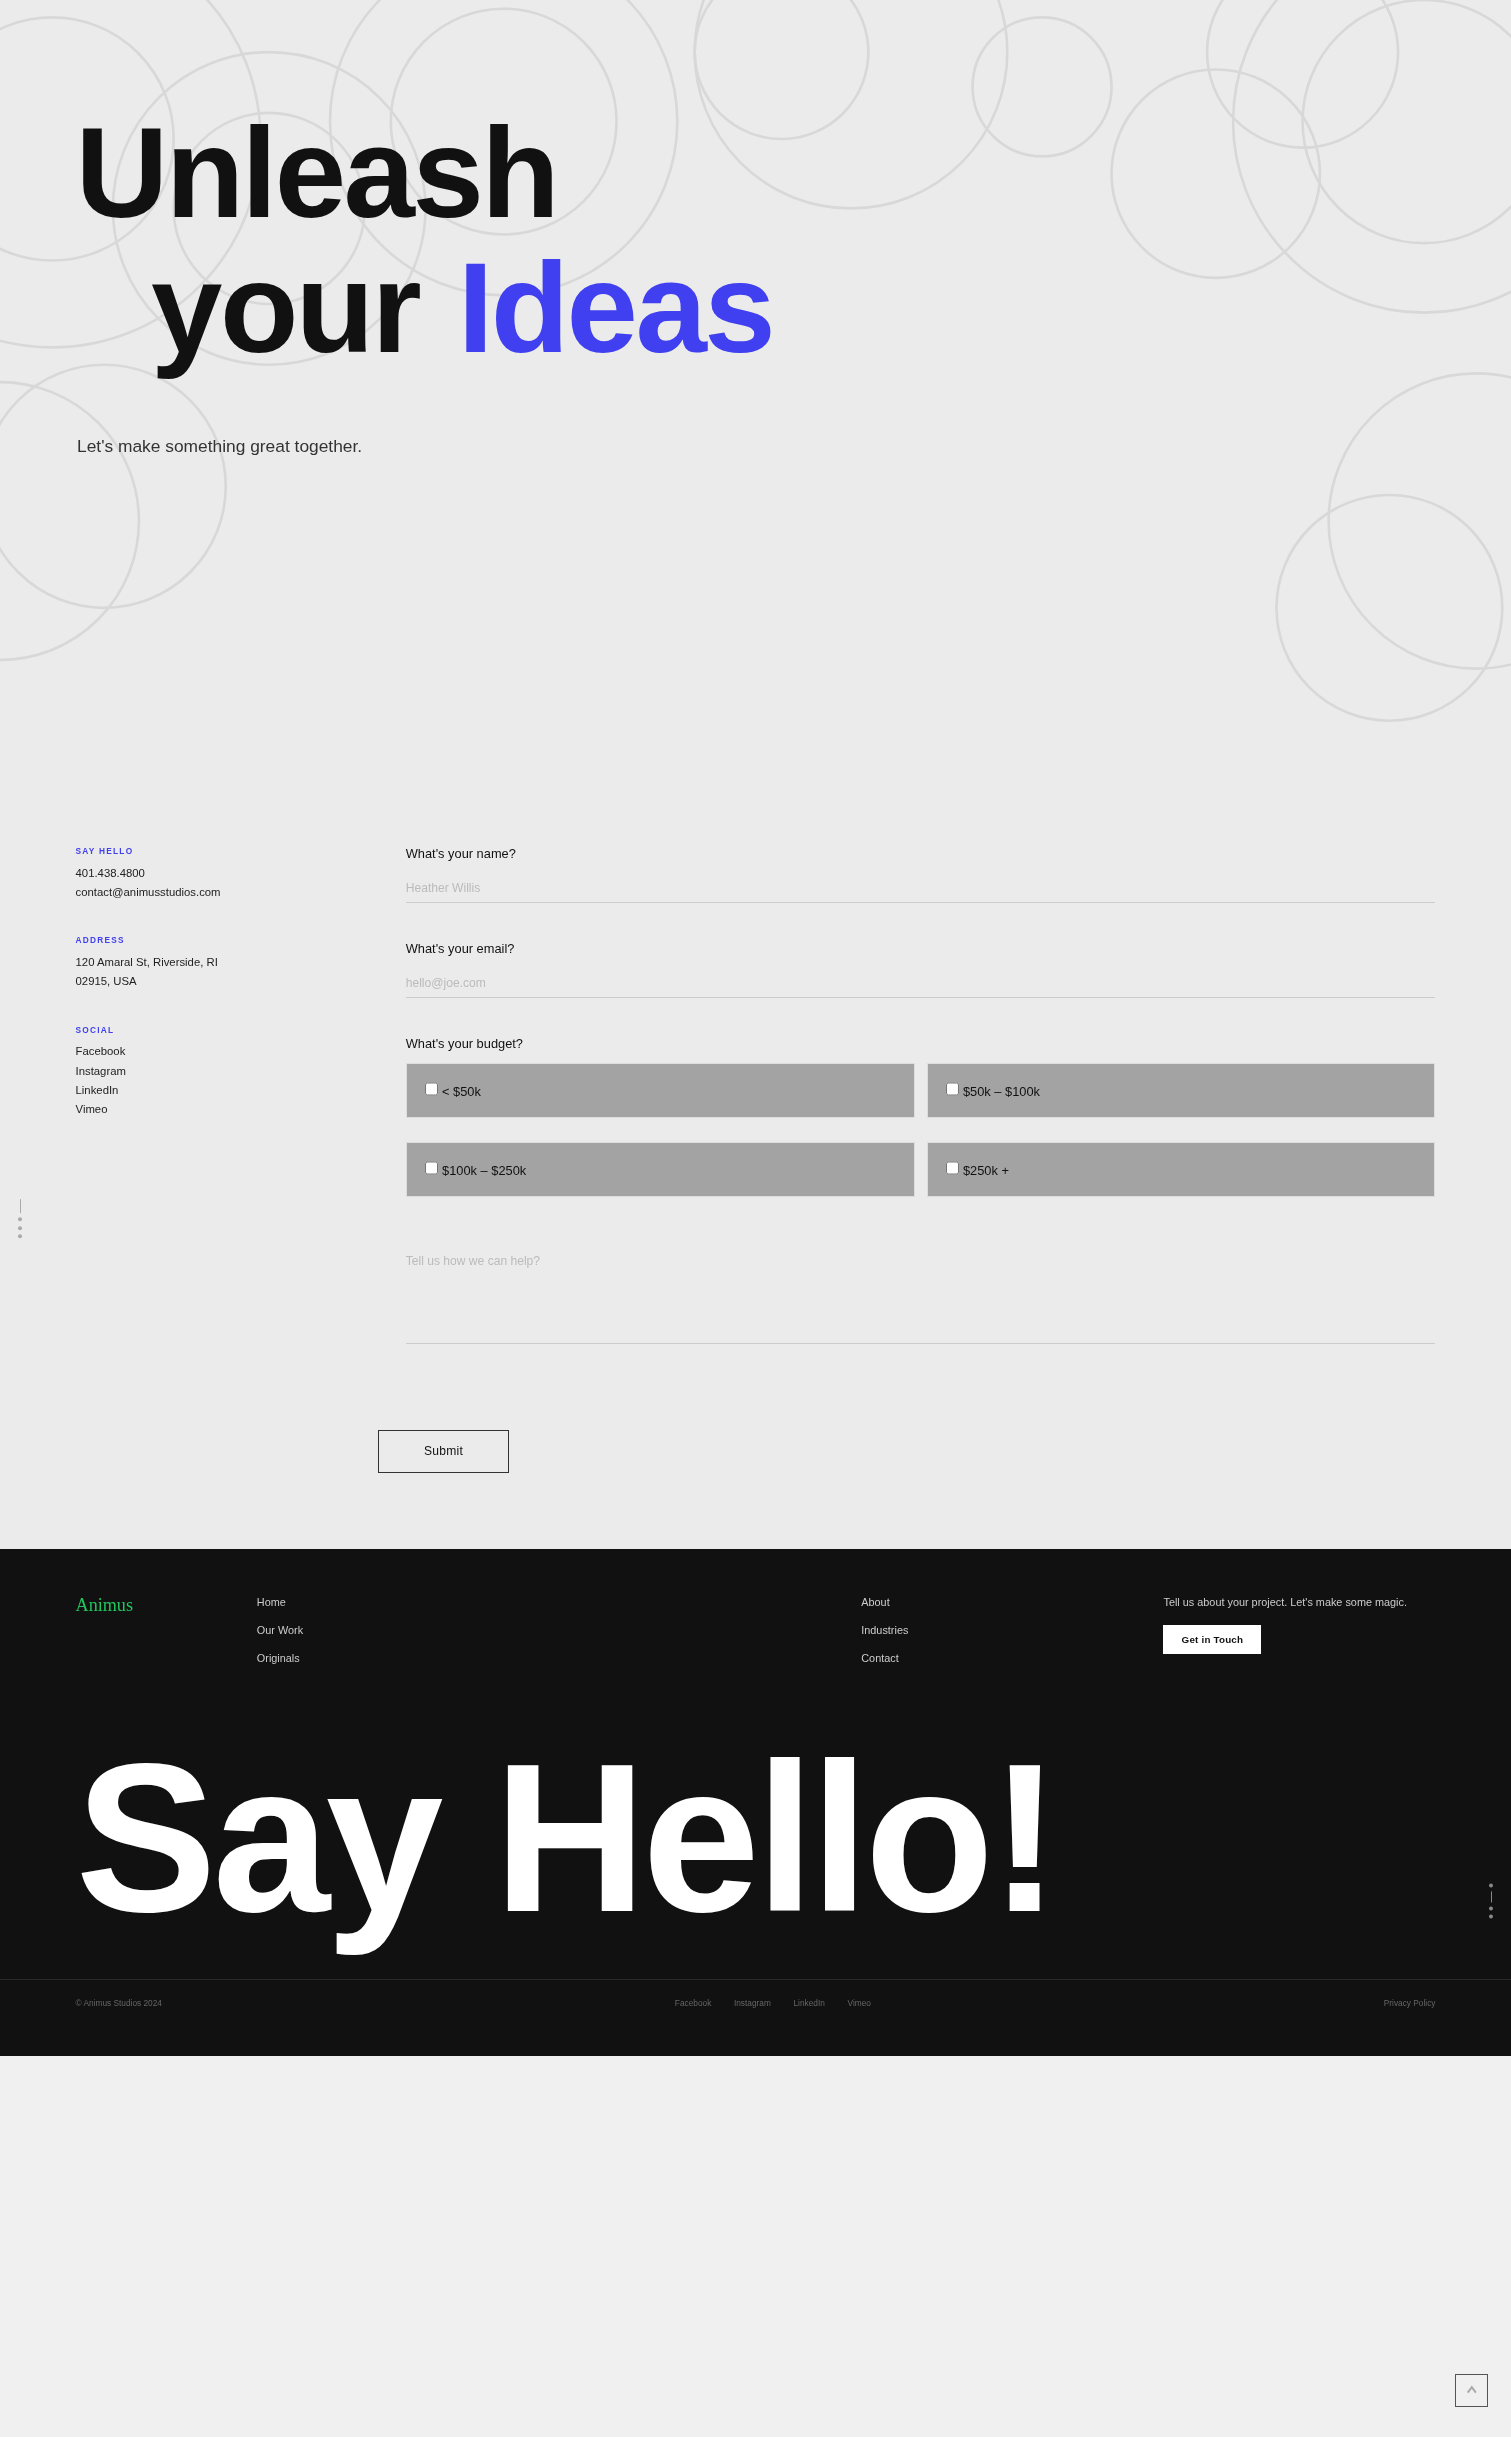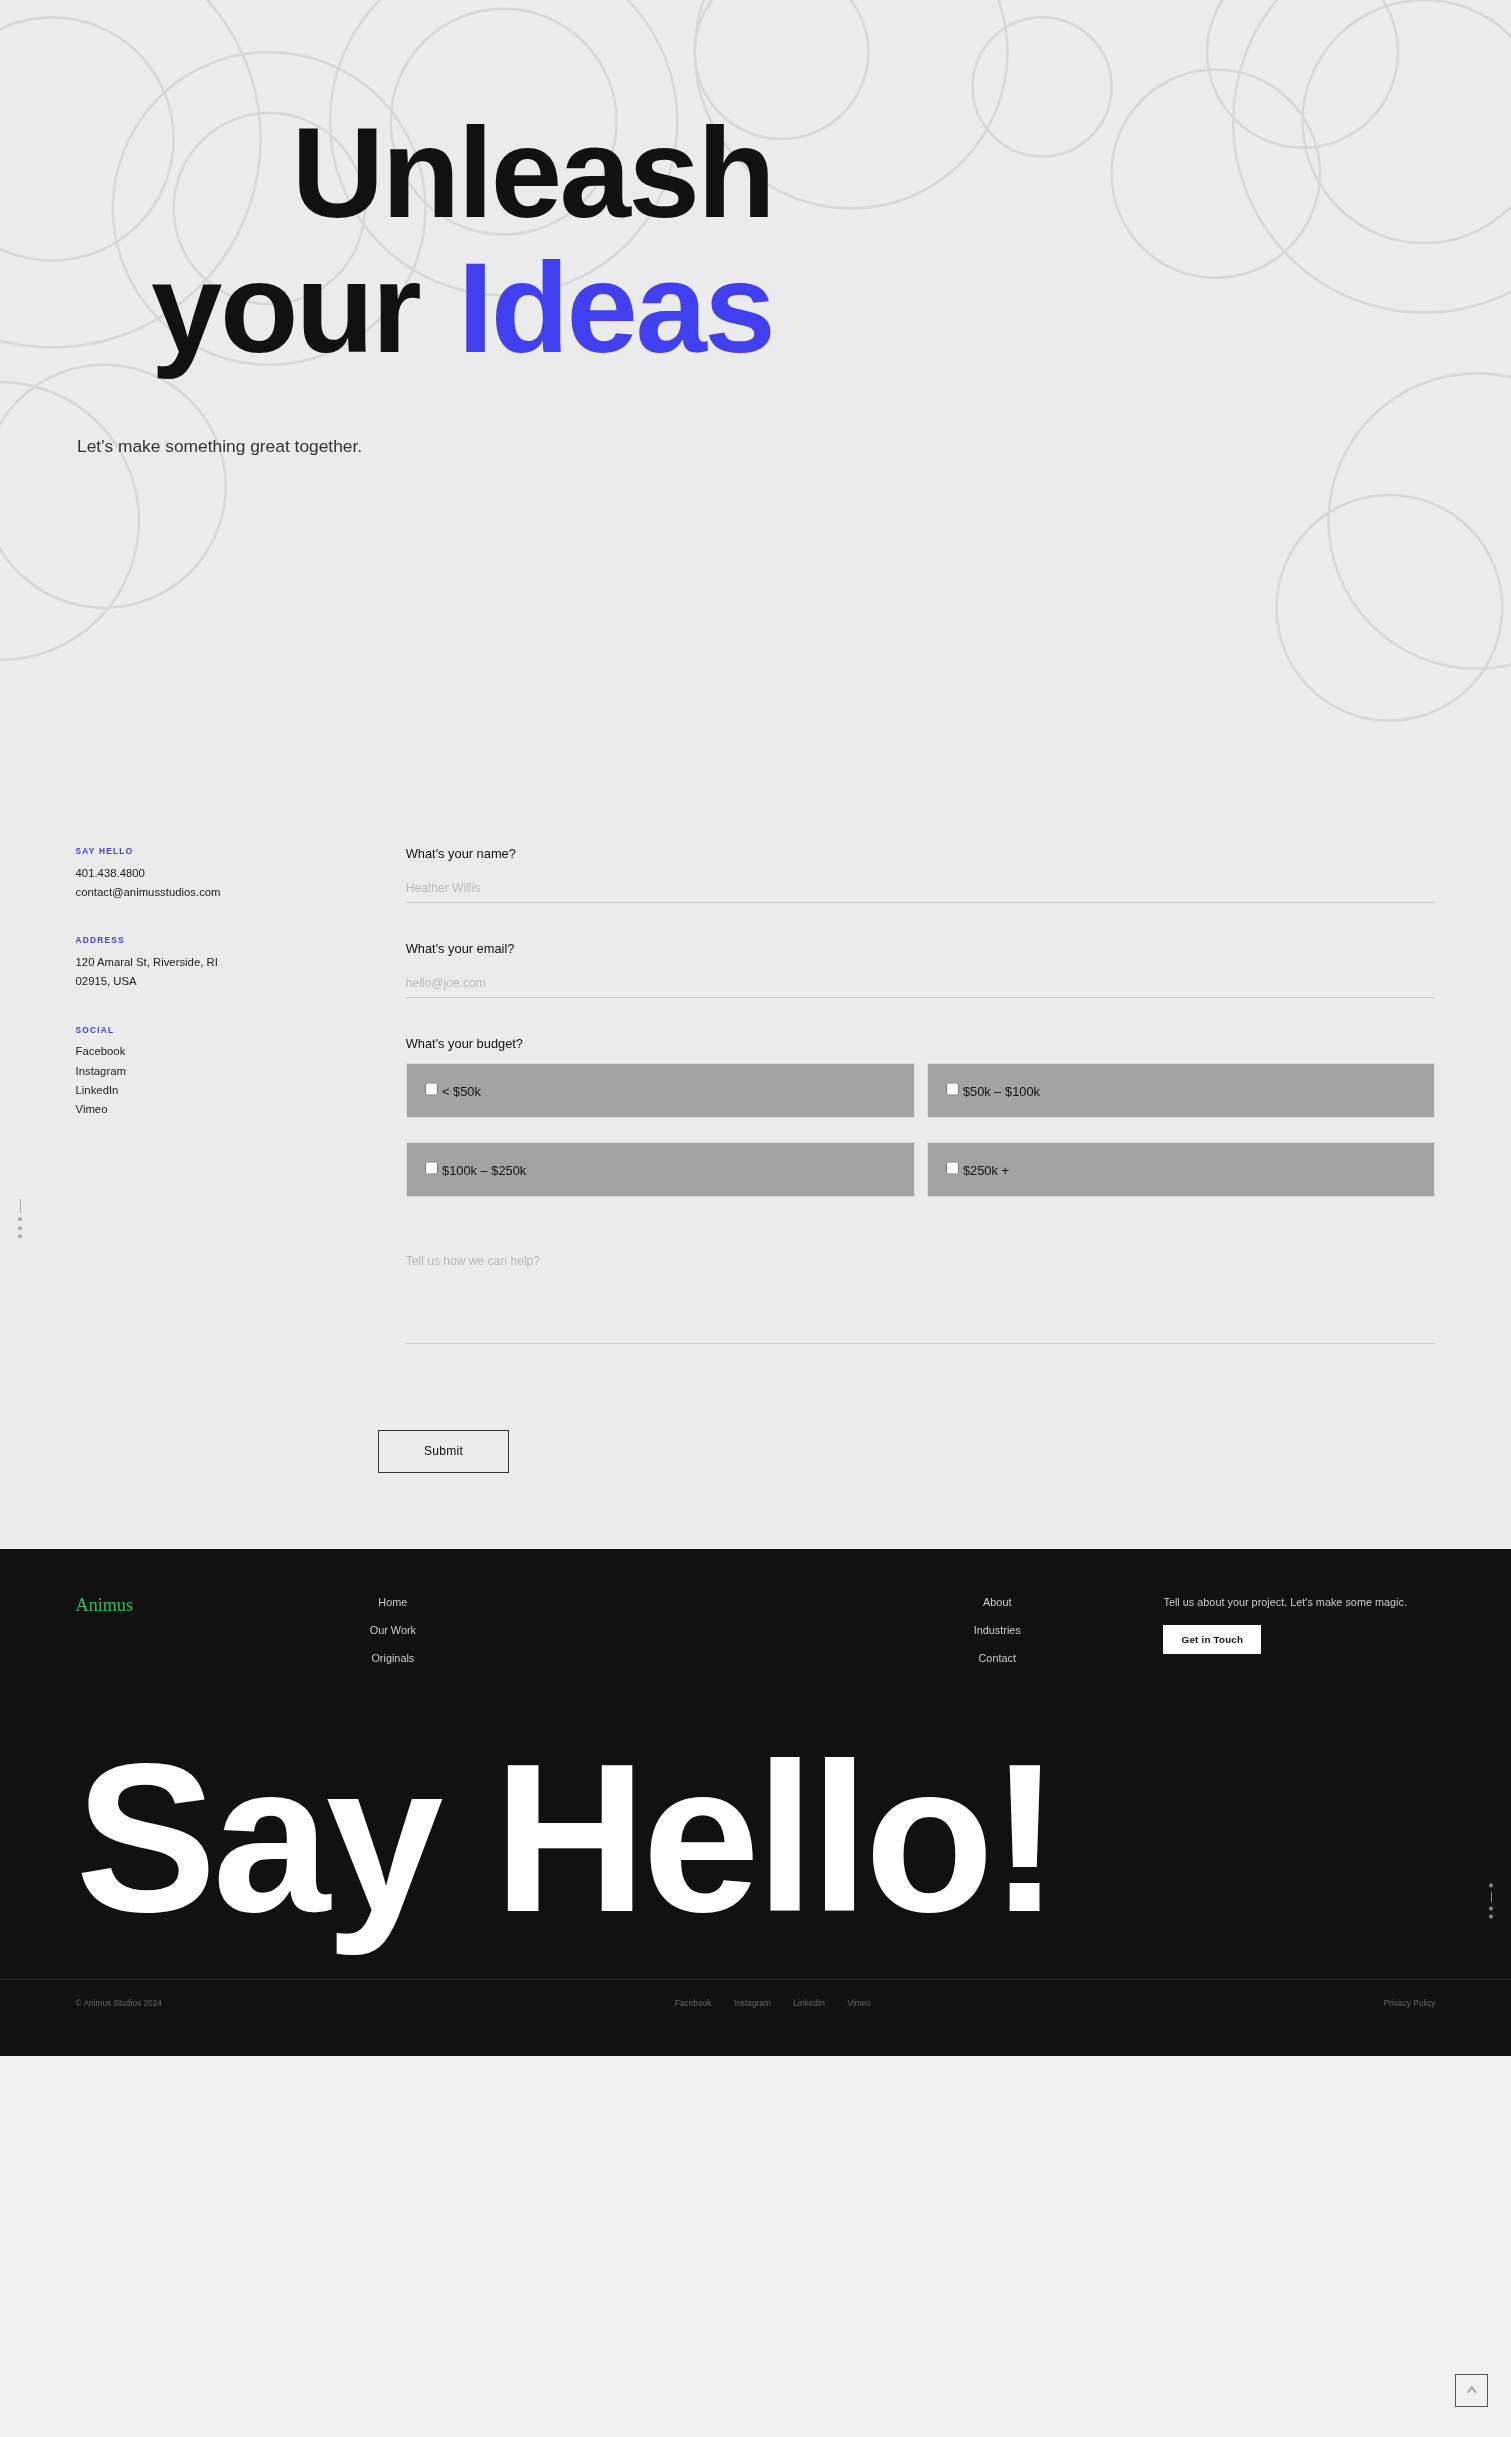--- a/index.html
+++ b/index.html
@@ -34,21 +34,20 @@
     .hero-bg-circles circle {
       fill: none;
       stroke: #d8d8d8;
       stroke-width: 1.5;
     }
 
     .hero-title {
       position: relative;
       z-index: 1;
       margin-top: 2vw;
-      text-align: right;
     }
 
     .hero-title h1 {
       font-size: 8.5vw;
       font-weight: 700;
       line-height: 1.05;
       letter-spacing: -0.02em;
     }
 
     .hero-title .line1 {
@@ -268,21 +267,20 @@
       display: flex;
       flex-direction: column;
       gap: 0.7vw;
     }
 
     .footer-nav-col a {
       font-size: 0.72vw;
       color: #ccc;
       text-decoration: none;
       line-height: 1.6;
-      text-align: center;
     }
 
     .footer-cta p {
       font-size: 0.72vw;
       color: #ccc;
       line-height: 1.5;
       margin-bottom: 1vw;
     }
 
     .footer-cta-btn {

